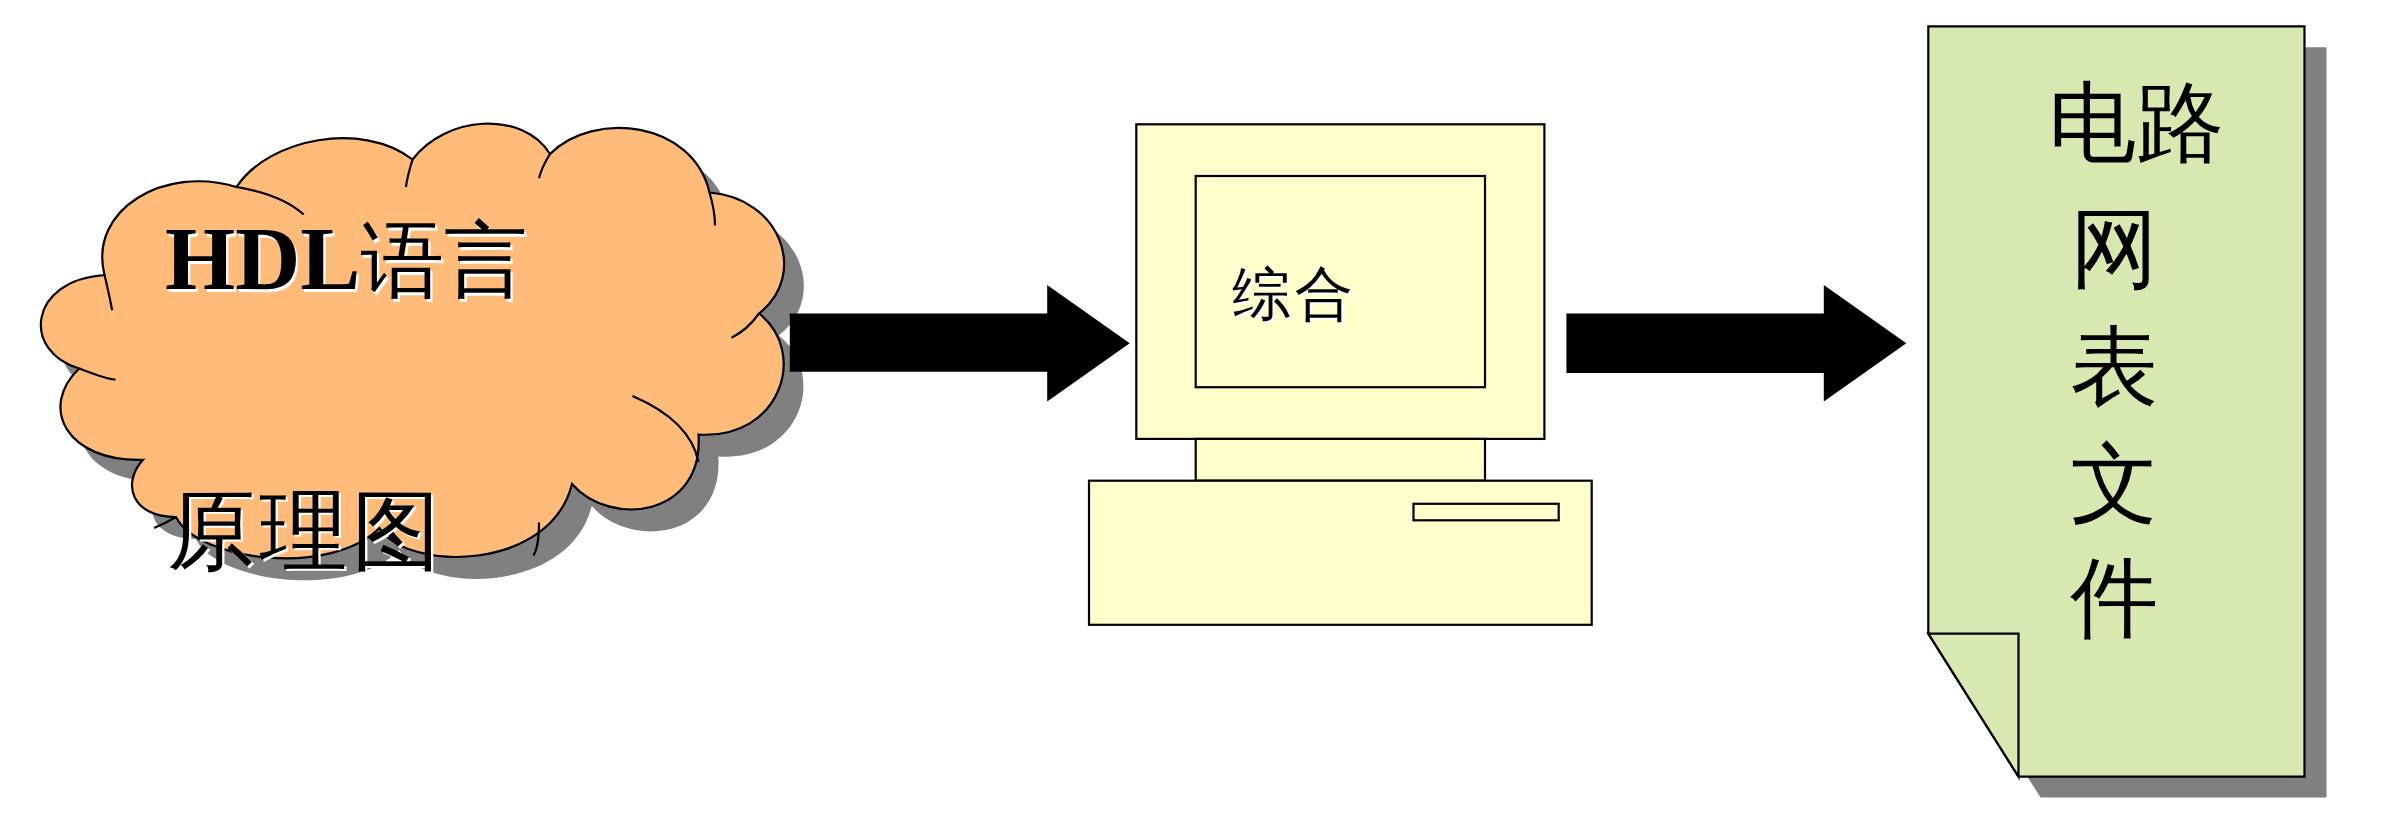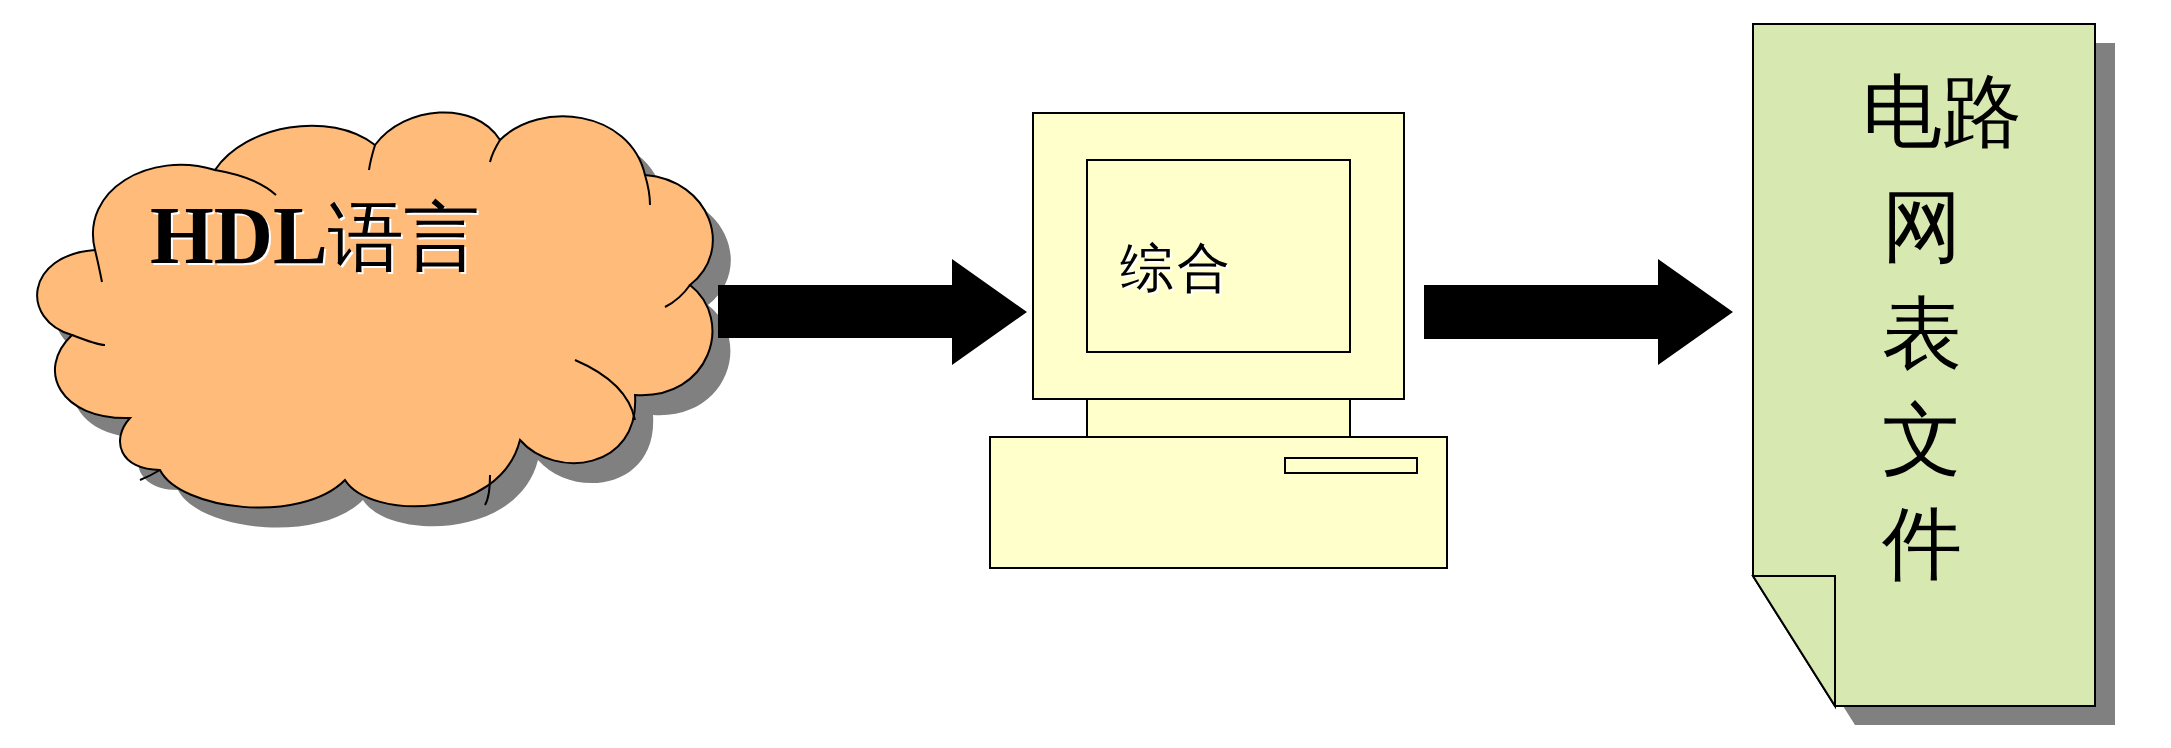--- a/index.html
+++ b/index.html
@@ -87,20 +87,21 @@
     <polygon fill="#808080" points="1773,43 2115,43 2115,725 1855,725 1773,595"></polygon>
 
     <polygon fill="#D7E9B1" stroke="#000" stroke-width="2" points="1753,24 2095,24 2095,706 1835,706 1753,576"></polygon>
 
     <polygon fill="#D7E9B1" stroke="#000" stroke-width="2" points="1753,576 1835,576 1835,706"></polygon>
   </svg>
 
   <div class="label cloud-text" style="left:150px; top:191px; font-size:82px; line-height:90px;">
     <span>HDL</span><span class="cjk-serif" style="font-size:76px;">语言</span>
   </div>
+  <div class="label cloud-text cjk-serif" style="left:152px; top:438px; font-size:80px; line-height:90px; letter-spacing:4px;">原理图</div>
 
   <div class="label cloud-text cjk-serif" style="left:1120px; top:183px; font-size:53px; line-height:90px; letter-spacing:4px; text-shadow:2px 2px 0 #ffffff;margin-top:40px;">综合</div>
 
   <div class="label cjk-sans" style="left:1862px; top:65px; font-size:80px; line-height:94px;">电路</div>
   <div class="label cjk-sans" style="left:1882px; top:180px; font-size:80px; line-height:94px;">网</div>
   <div class="label cjk-sans" style="left:1882px; top:287px; font-size:80px; line-height:94px;">表</div>
   <div class="label cjk-sans" style="left:1882px; top:393px; font-size:80px; line-height:94px;">文</div>
   <div class="label cjk-sans" style="left:1882px; top:497px; font-size:80px; line-height:94px;">件</div>
 </div>
 

